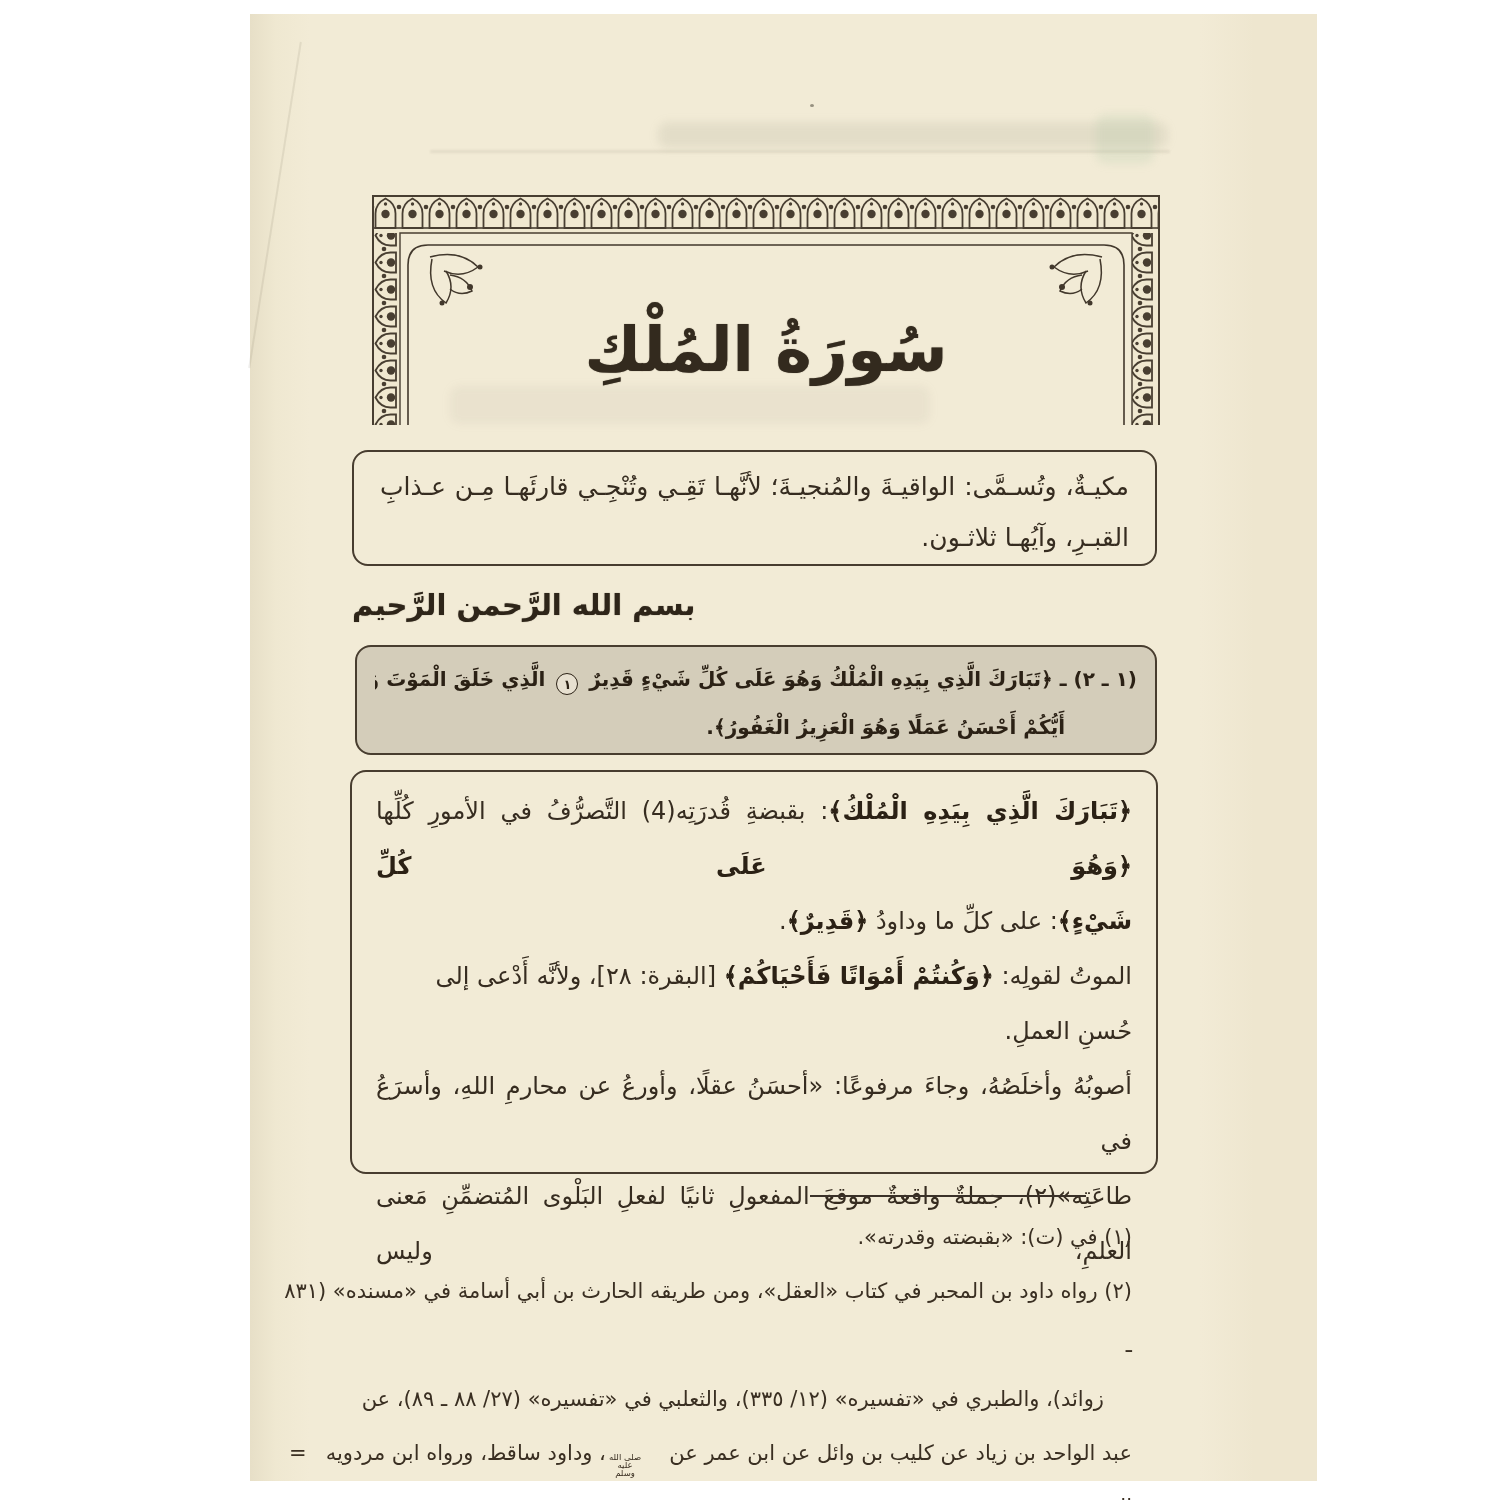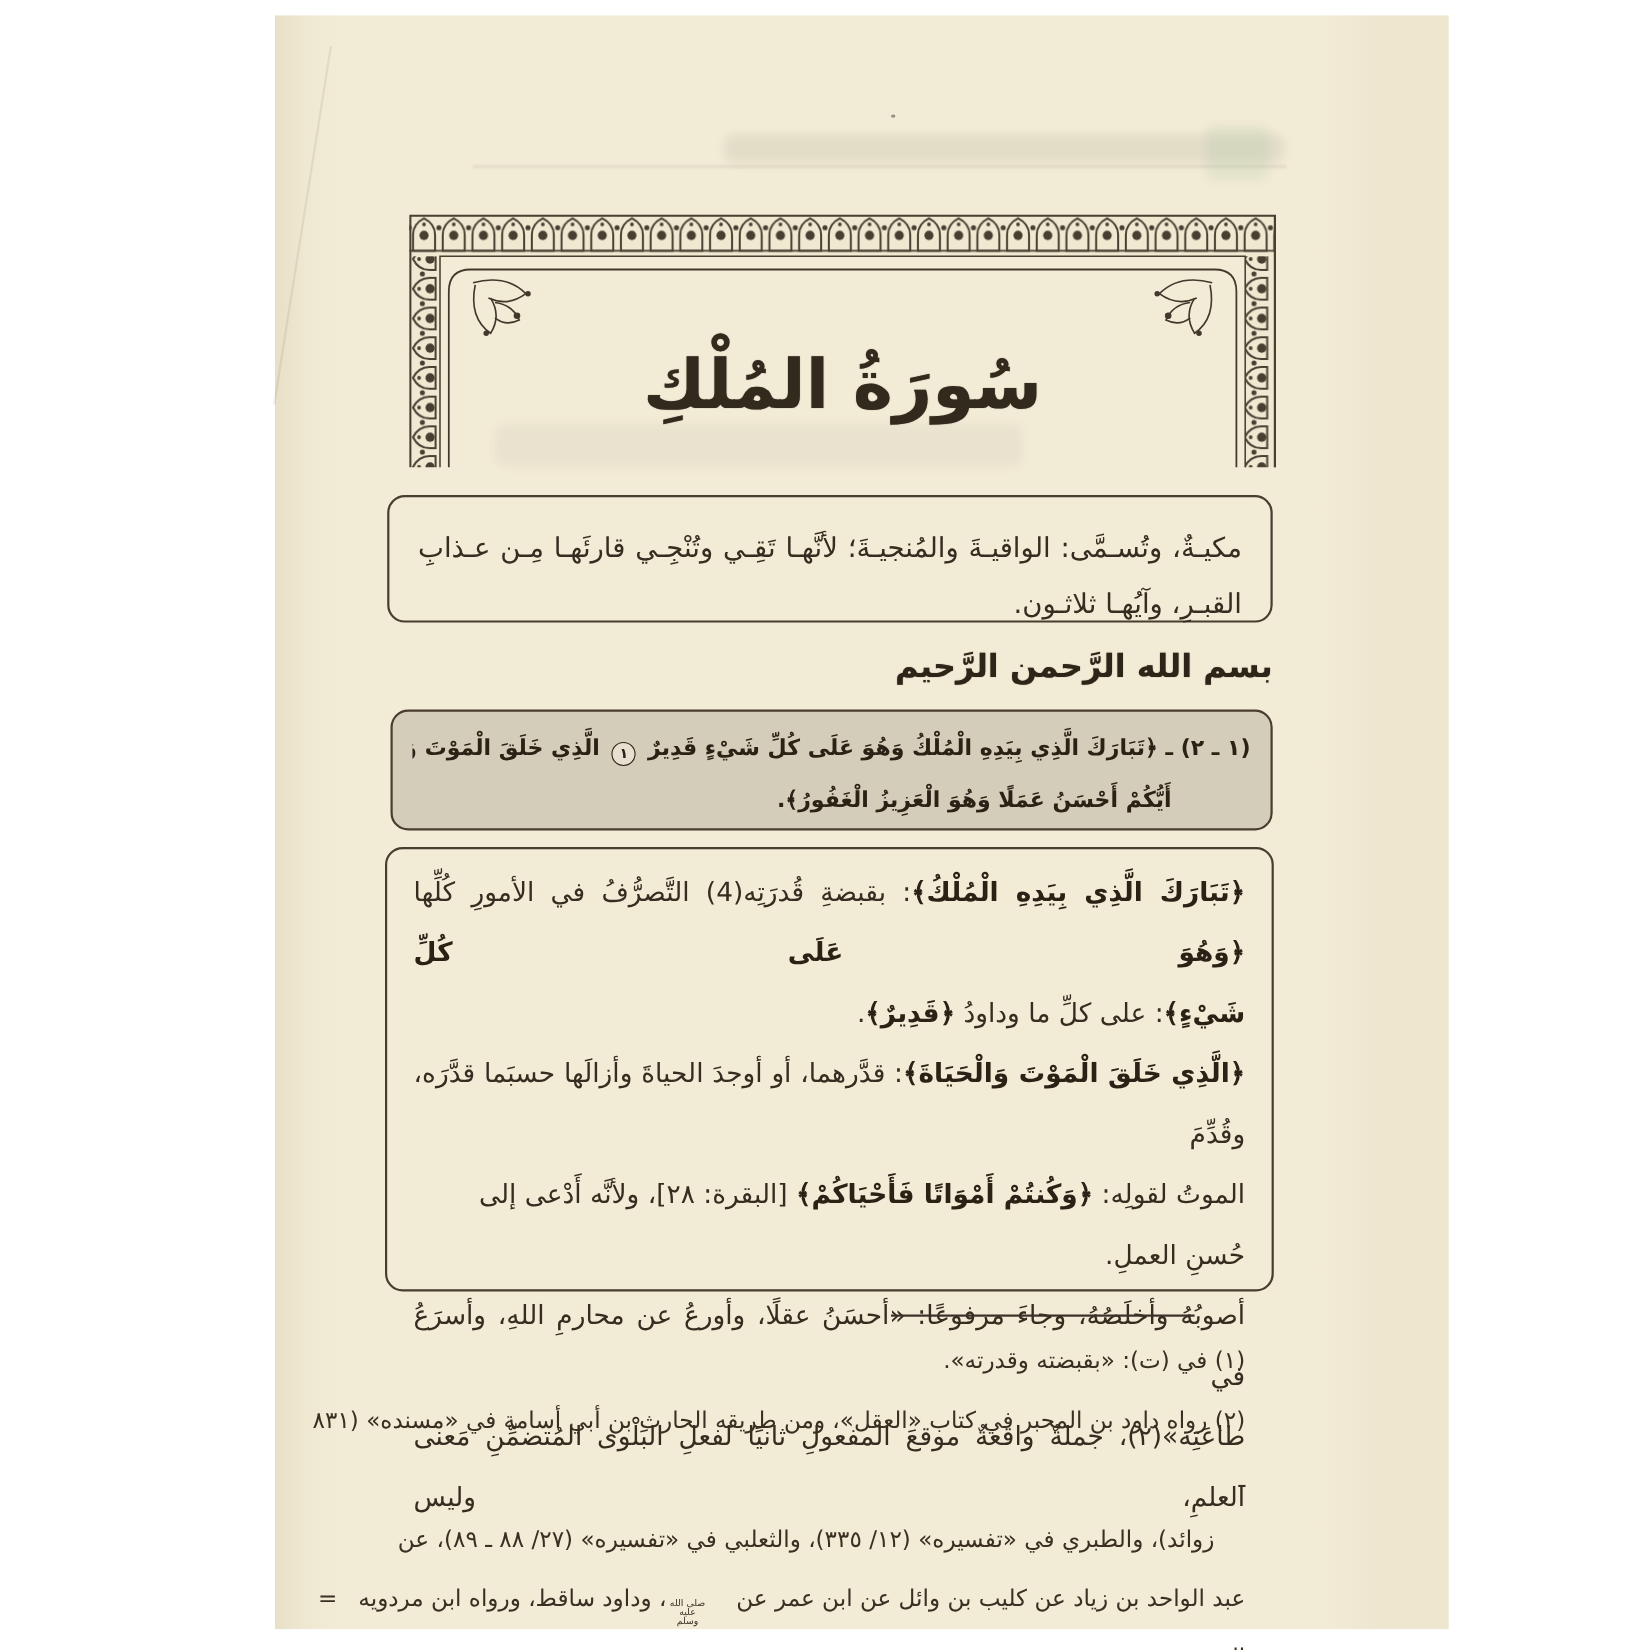--- a/index.html
+++ b/index.html
@@ -28,25 +28,25 @@
   .surah-title{
     position:absolute;left:0;right:0;top:118px;text-align:center;
     font-size:62px;font-weight:bold;color:#332a1e;
     text-shadow:0 0 1px rgba(40,30,15,0.55);
     letter-spacing:1px;
   }
 
   .intro-box{
     position:absolute;left:102px;top:436px;width:805px;height:116px;box-sizing:border-box;
     border:2px solid var(--border,#483d2f);border-radius:16px;
-    padding:20px 26px 0 26px;
+    padding:9px 26px 0 26px;
     font-size:25px;line-height:51px;
   }
   .basmala{
-    position:absolute;left:102px;top:574px;width:805px;text-align:right;
+    position:absolute;left:102px;top:574px;width:805px;text-align:left;
     font-size:29px;font-weight:bold;color:#2e2519;
     text-shadow:0 0 1px rgba(40,30,15,0.5);
   }
   .verse-box{
     position:absolute;left:105px;top:631px;width:802px;height:110px;box-sizing:border-box;
     background:var(--box-bg,#d4cdba);
     border:2px solid var(--border,#483d2f);border-radius:16px;
     padding:8px 18px 0 18px;
     font-size:20px;font-weight:bold;line-height:48px;color:#2b2115;
   }
@@ -147,21 +147,20 @@
       <span>﴿تَبَارَكَ الَّذِي بِيَدِهِ الْمُلْكُ وَهُوَ عَلَى كُلِّ شَيْءٍ قَدِيرٌ</span>
       <span class="ayah-marker">١</span>
       <span>الَّذِي خَلَقَ الْمَوْتَ وَالْحَيَاةَ لِيَبْلُوَكُمْ</span>
     </div>
     <div class="verse-line2">أَيُّكُمْ أَحْسَنُ عَمَلًا وَهُوَ الْعَزِيزُ الْغَفُورُ﴾.</div>
   </div>
 
   <div class="commentary-box">
     <div class="cline jfull"><span class="quran">﴿تَبَارَكَ الَّذِي بِيَدِهِ الْمُلْكُ﴾</span><span>: بقبضةِ قُدرَتِه(4) التَّصرُّفُ في الأمورِ كُلِّها </span><span class="quran">﴿وَهُوَ عَلَى كُلِّ</span></div>
     <div class="cline"><span class="quran">شَيْءٍ﴾</span><span>: على كلِّ ما وداودُ </span><span class="quran">﴿قَدِيرٌ﴾</span><span>.</span></div>
-    <div class="cline jfull"><span class="quran">﴿الَّذِي خَلَقَ الْمَوْتَ وَالْحَيَاةَ﴾</span><span>: قدَّرهما، أو أوجدَ الحياةَ وأزالَها حسبَما قدَّرَه، وقُدِّمَ</span></div>
     <div class="cline"><span>الموتُ لقولِه: </span><span class="quran">﴿وَكُنتُمْ أَمْوَاتًا فَأَحْيَاكُمْ﴾</span><span> [البقرة: ٢٨]، ولأنَّه أَدْعى إلى حُسنِ العملِ.</span></div>
     <div class="cline jfull"><span>أصوبُهُ وأخلَصُهُ، وجاءَ مرفوعًا: «أحسَنُ عقلًا، وأورعُ عن محارمِ اللهِ، وأسرَعُ في</span></div>
     <div class="cline jfull"><span>طاعَتِه»(٢)، جملةٌ واقعةٌ موقعَ المفعولِ ثانيًا لفعلِ البَلْوى المُتضمِّنِ مَعنى العلمِ، وليس</span></div>
   </div>
 
   <div class="fn-sep"></div>
 
   <div class="footnotes">
     <div class="fn-line">(١) في (ت): «بقبضته وقدرته».</div>
     <div class="fn-line">(٢) رواه داود بن المحبر في كتاب «العقل»، ومن طريقه الحارث بن أبي أسامة في «مسنده» (٨٣١ ـ</div>

